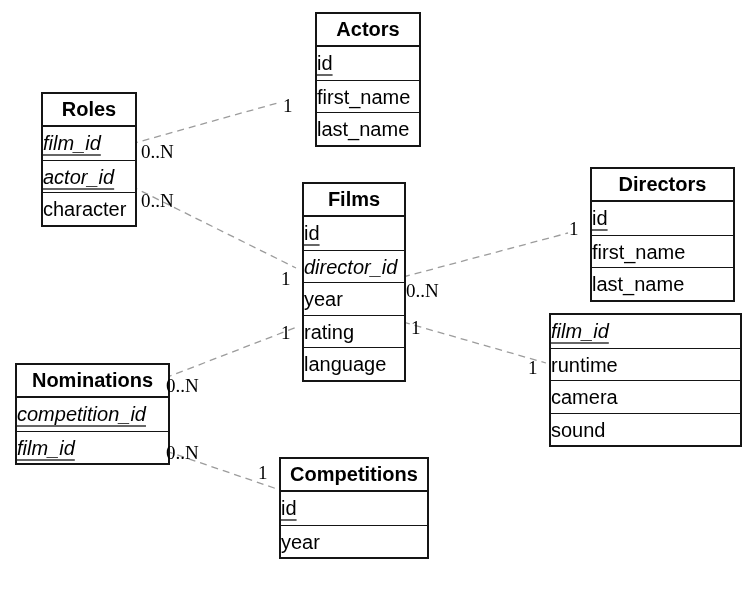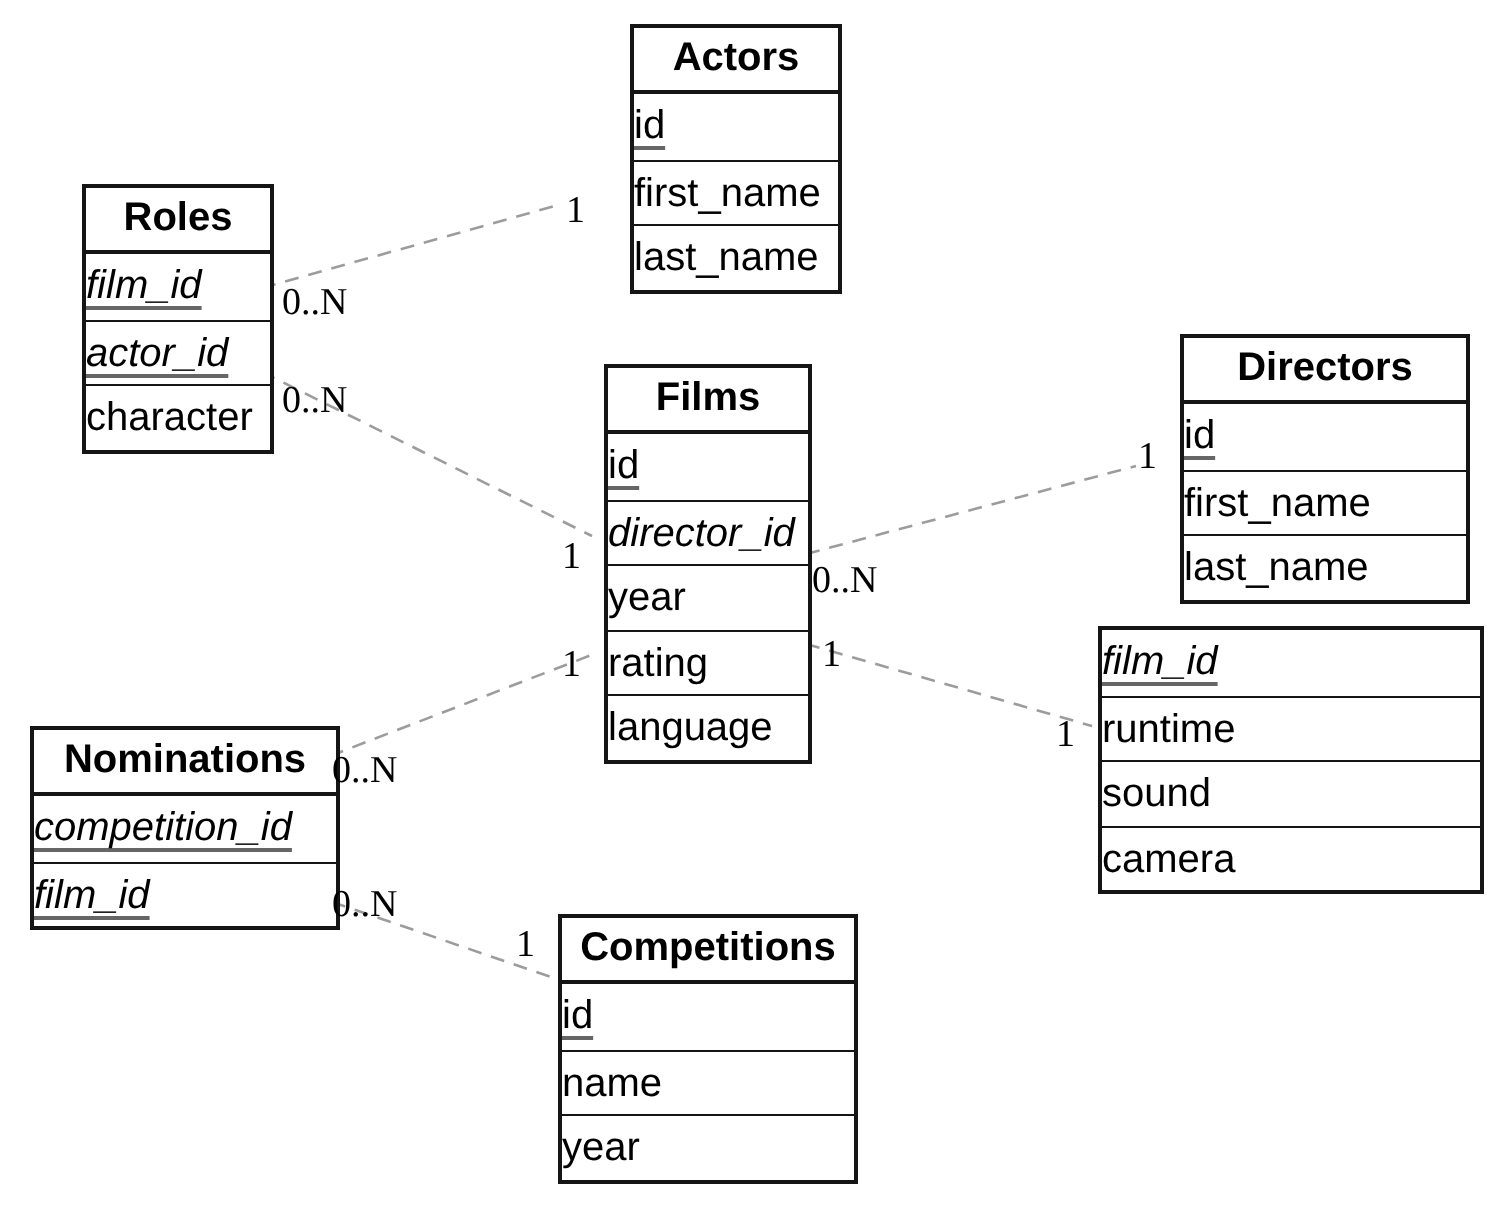--- a/index.html
+++ b/index.html
@@ -104,27 +104,26 @@
         <div class="entity-row"><span class="fname">last_name</span></div>
       </div>
       <div class="entity" style="left: 15px; top: 363px; width: 151px;">
         <div class="entity-header">Nominations</div>
         <div class="entity-row"><span class="fname pk fk">competition_id</span></div>
         <div class="entity-row"><span class="fname pk fk">film_id</span></div>
       </div>
       <div class="entity" style="left: 549px; top: 313px; width: 189px;">
         <div class="entity-row"><span class="fname pk fk">film_id</span></div>
         <div class="entity-row"><span class="fname">runtime</span></div>
+        <div class="entity-row"><span class="fname">camera</span></div>
         <div class="entity-row"><span class="fname">sound</span></div>
-        <div class="entity-row"><span class="fname">camera</span></div>
       </div>
       <div class="entity" style="left: 279px; top: 457px; width: 146px;">
         <div class="entity-header">Competitions</div>
         <div class="entity-row"><span class="fname pk">id</span></div>
-        <div class="entity-row"><span class="fname">name</span></div>
         <div class="entity-row"><span class="fname">year</span></div>
       </div>
     </div>
   <div id="labels-layer">
       <div class="card-label" style="left: 141px; top: 142px;">0..N</div>
       <div class="card-label" style="left: 283px; top: 96px;">1</div>
       <div class="card-label" style="left: 141px; top: 191px;">0..N</div>
       <div class="card-label" style="left: 281px; top: 269px;">1</div>
       <div class="card-label" style="left: 406px; top: 281px;">0..N</div>
       <div class="card-label" style="left: 569px; top: 219px;">1</div>

